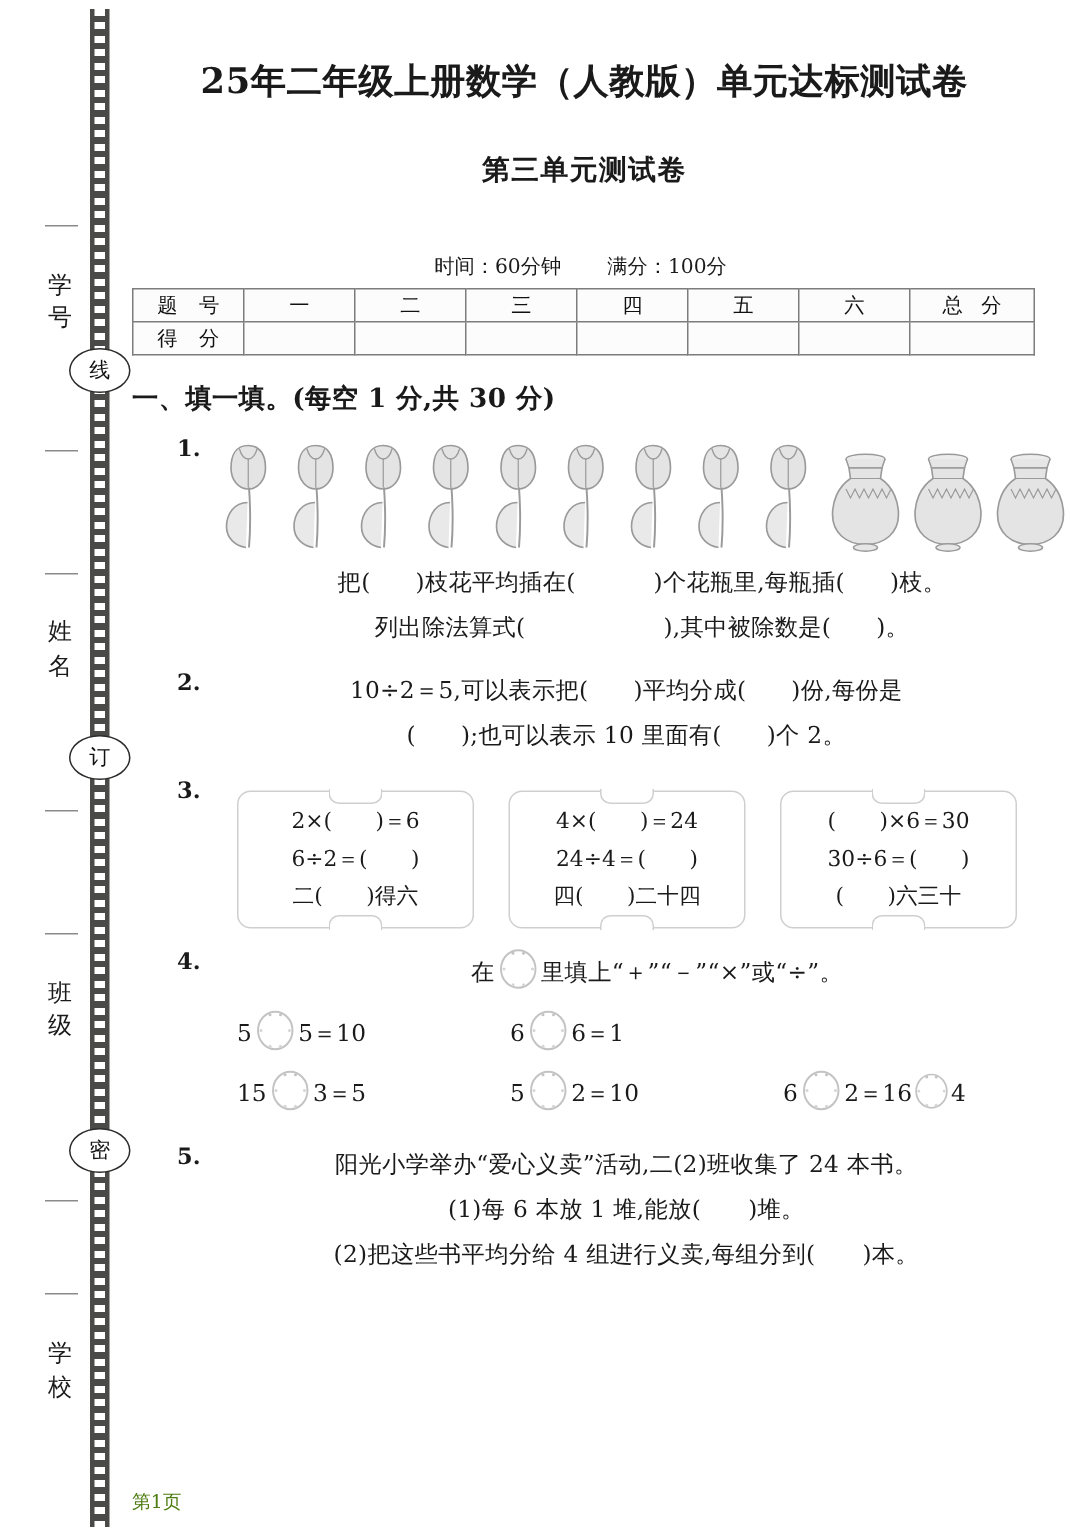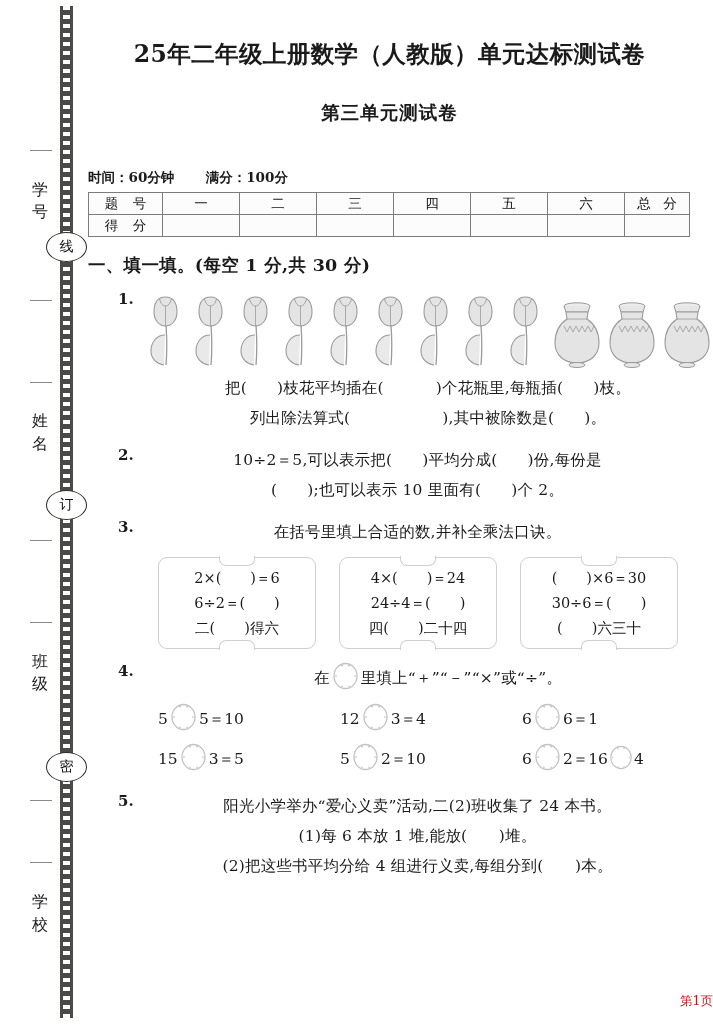--- a/index.html
+++ b/index.html
@@ -113,25 +113,24 @@
     font-size: 18.5px;
     font-weight: 600;
     text-align: center;
     letter-spacing: 1px;
     font-family: "DejaVu Serif", "Liberation Serif", serif;
   }
 
   
   #exam-meta {
     margin-top: 44px;
-    text-align: left;
+    text-align: center;
     font-size: 13.5px;
     padding-right: 5px;
     font-family: "DejaVu Serif", "Liberation Serif", serif;
-    font-weight: bold;
   }
   #exam-meta span { display: inline-block; }
   #meta-gap { width: 22px; }
 
   
   #score-table {
     margin-top: 5px;
     width: 602px;
     border-collapse: collapse;
     table-layout: fixed;
@@ -139,21 +138,21 @@
   #score-table td {
     border: 1px solid #7c7c7c;
     height: 22px;
     text-align: center;
     font-size: 13.5px;
     font-family: "DejaVu Serif", "Liberation Serif", serif;
     color: #111;
     background: #fcfcfc;
   }
   #score-table .lead-cell { width: 74px; letter-spacing: 5px; text-indent: 5px; }
-  #score-table .tot-cell { width: 65px; letter-spacing: 4px; text-indent: 4px; }
+  #score-table .tot-cell { width: 83px; letter-spacing: 4px; text-indent: 4px; }
 
   
   .section-head {
     margin-top: 16px;
     font-size: 17.5px;
     font-weight: 700;
     letter-spacing: 0.3px;
     font-family: "DejaVu Serif", "Liberation Serif", serif;
   }
 
@@ -265,23 +264,23 @@
     font-family: "DejaVu Serif", "Liberation Serif", serif;
   }
   .q4-cell { width: 182px; white-space: nowrap; }
   .q4-cell.wide { width: 210px; }
 
   
   #page-footer {
     position: absolute;
     left: 0; bottom: 14px;
     width: 625px;
-    text-align: right;
+    text-align: left;
     font-size: 12.5px;
-    color: #b91c1c;
+    color: #4d7c0f;
     font-family: "DejaVu Serif", "Liberation Serif", serif;
   }
 </style>
 </head>
 <body>
 
 <div id="seal-strip">
   <div class="seal-band"></div>
 
   <div class="seal-dash" style="top:150px"></div>
@@ -452,21 +451,20 @@
       </div>
       <div class="q-line">
         <span class="blk">(</span><span class="gap-s"></span><span class="blk">);也可以表示 10 里面有(</span><span class="gap-s"></span><span class="blk">)个 2。</span>
       </div>
     </div>
   </div>
 
   <div class="q">
     <div class="q-num">3.</div>
     <div class="q-body">
-      <div class="q-line">在括号里填上合适的数,并补全乘法口诀。</div>
       <div id="q3-boxes">
         <div class="fbox">
           <div class="fline">2×(　　)＝6</div>
           <div class="fline">6÷2＝(　　)</div>
           <div class="fline">二(　　)得六</div>
         </div>
         <div class="fbox">
           <div class="fline">4×(　　)＝24</div>
           <div class="fline">24÷4＝(　　)</div>
           <div class="fline">四(　　)二十四</div>
@@ -499,29 +497,20 @@
         <div class="q4-row">
           <div class="q4-cell"><span>5</span><svg class="opcircle" viewBox="0 0 27 29">
                 <ellipse cx="13.5" cy="15" rx="11.5" ry="12.5" fill="#fff" stroke="#c3c3c3" stroke-width="1.3"></ellipse>
                 <circle cx="10" cy="4.5" r="1" fill="#c3c3c3"></circle>
                 <circle cx="17" cy="4.5" r="1" fill="#c3c3c3"></circle>
                 <circle cx="4" cy="15" r="1" fill="#d5d5d5"></circle>
                 <circle cx="23" cy="15" r="1" fill="#d5d5d5"></circle>
                 <circle cx="10" cy="25.5" r="1" fill="#d5d5d5"></circle>
                 <circle cx="17" cy="25.5" r="1" fill="#d5d5d5"></circle>
               </svg><span>5＝10</span></div>
-          <div class="q4-cell"><span>12</span><svg class="opcircle" viewBox="0 0 27 29">
-                <ellipse cx="13.5" cy="15" rx="11.5" ry="12.5" fill="#fff" stroke="#c3c3c3" stroke-width="1.3"></ellipse>
-                <circle cx="10" cy="4.5" r="1" fill="#c3c3c3"></circle>
-                <circle cx="17" cy="4.5" r="1" fill="#c3c3c3"></circle>
-                <circle cx="4" cy="15" r="1" fill="#d5d5d5"></circle>
-                <circle cx="23" cy="15" r="1" fill="#d5d5d5"></circle>
-                <circle cx="10" cy="25.5" r="1" fill="#d5d5d5"></circle>
-                <circle cx="17" cy="25.5" r="1" fill="#d5d5d5"></circle>
-              </svg><span>3＝4</span></div>
           <div class="q4-cell wide"><span>6</span><svg class="opcircle" viewBox="0 0 27 29">
                 <ellipse cx="13.5" cy="15" rx="11.5" ry="12.5" fill="#fff" stroke="#c3c3c3" stroke-width="1.3"></ellipse>
                 <circle cx="10" cy="4.5" r="1" fill="#c3c3c3"></circle>
                 <circle cx="17" cy="4.5" r="1" fill="#c3c3c3"></circle>
                 <circle cx="4" cy="15" r="1" fill="#d5d5d5"></circle>
                 <circle cx="23" cy="15" r="1" fill="#d5d5d5"></circle>
                 <circle cx="10" cy="25.5" r="1" fill="#d5d5d5"></circle>
                 <circle cx="17" cy="25.5" r="1" fill="#d5d5d5"></circle>
               </svg><span>6＝1</span></div>
         </div>

